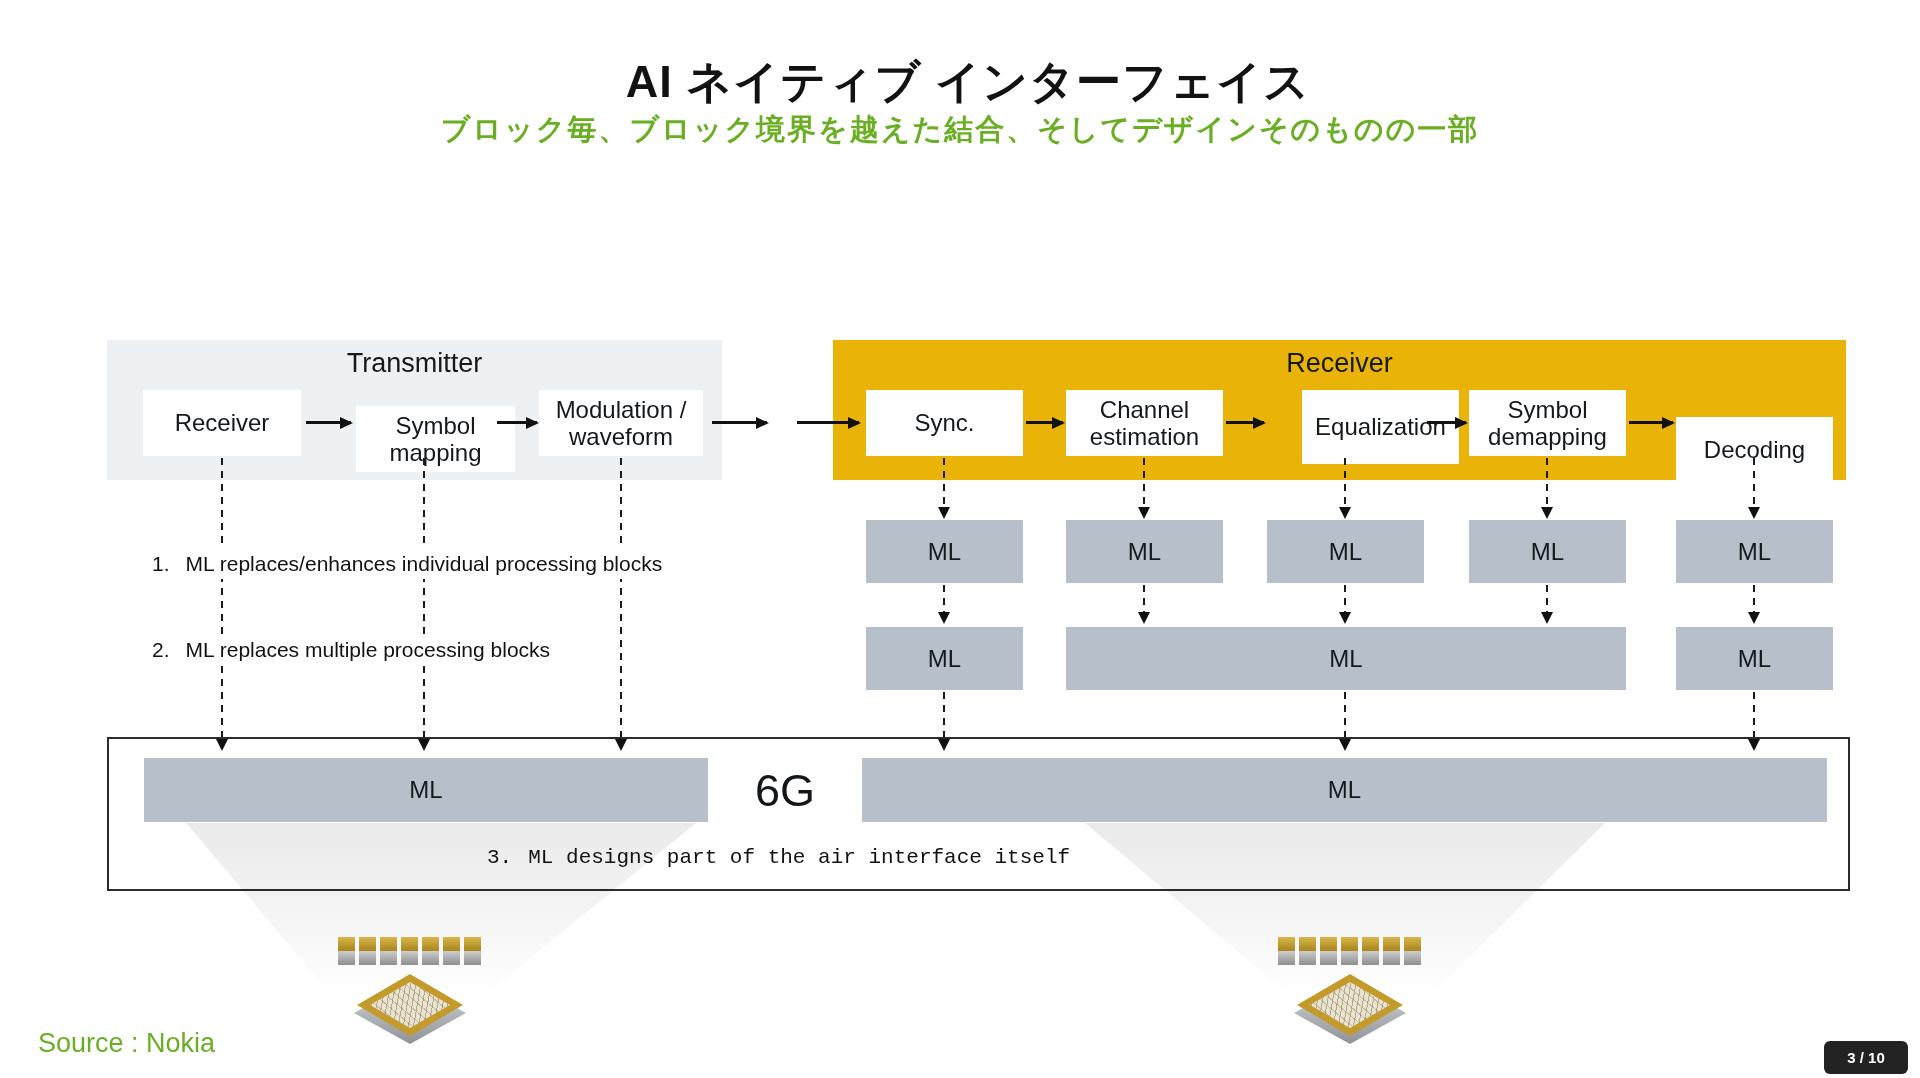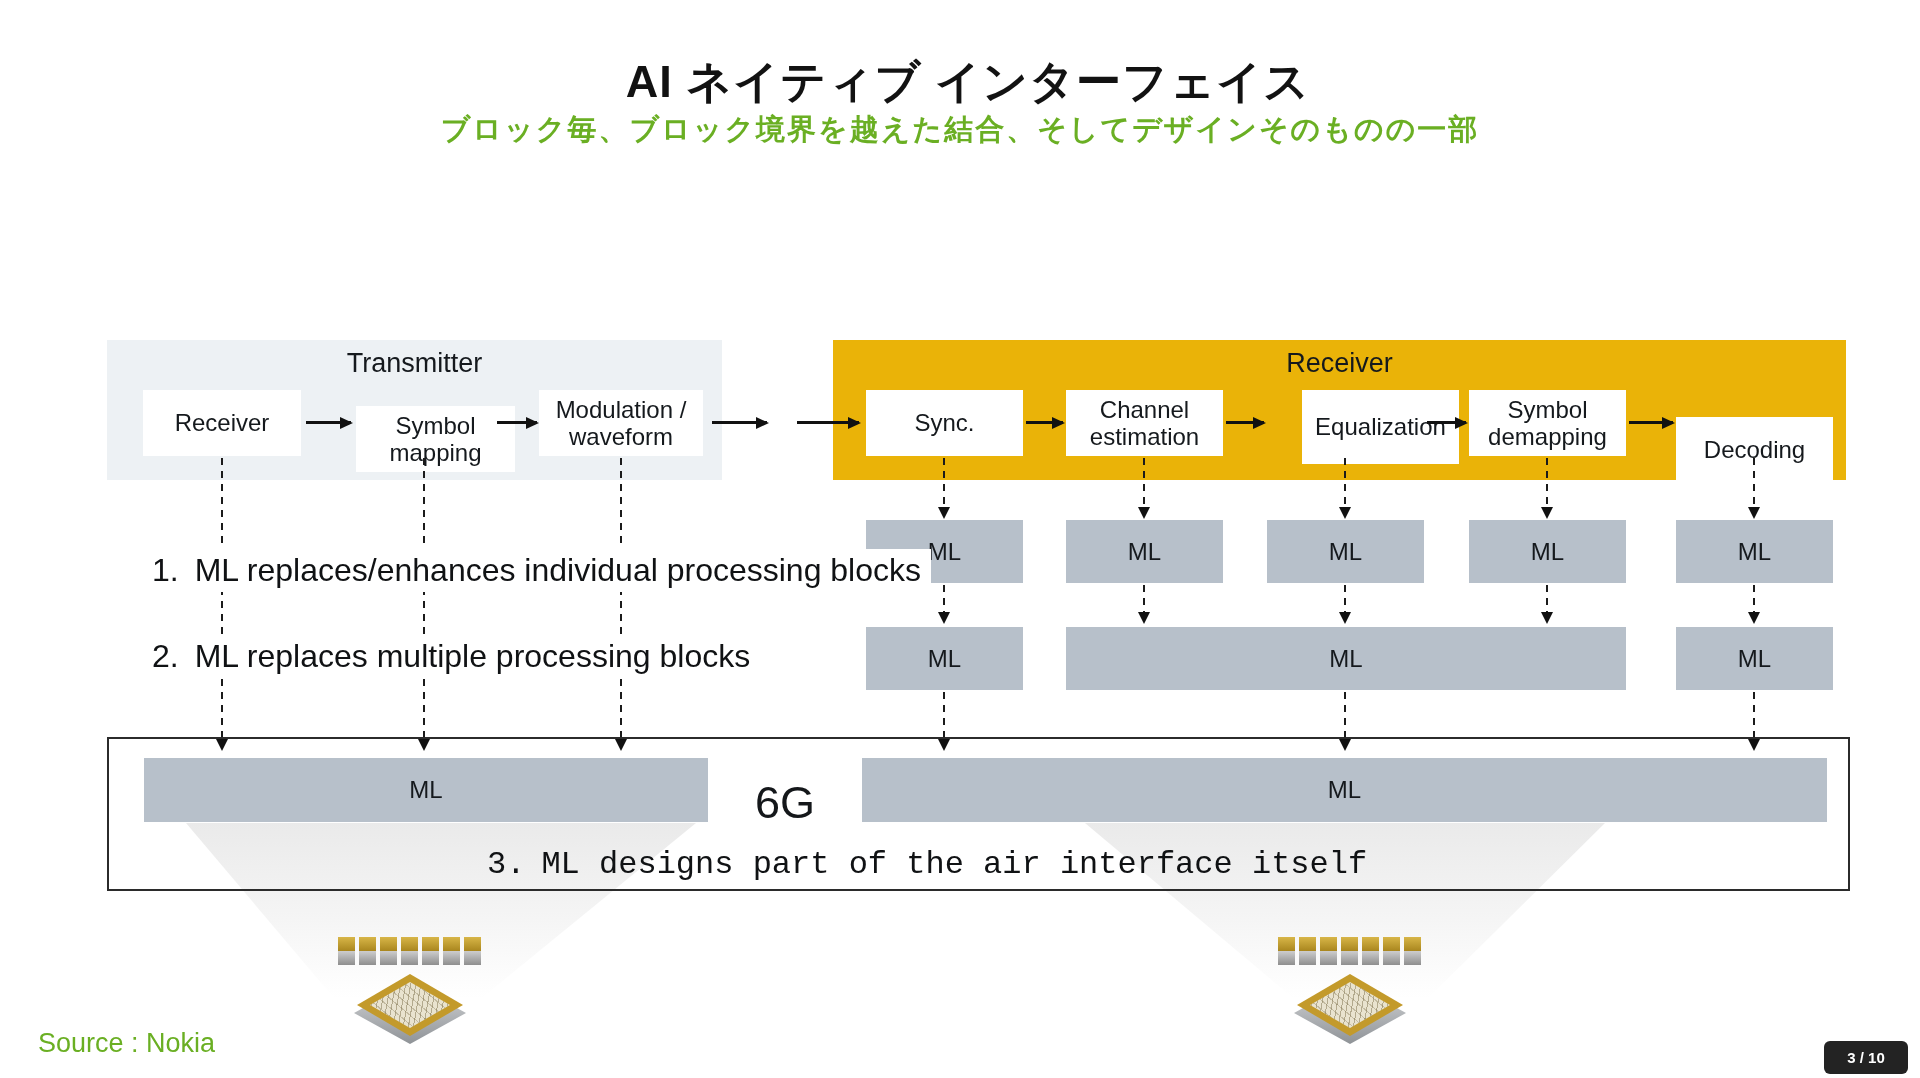--- a/index.html
+++ b/index.html
@@ -19,24 +19,24 @@
         text-align:center;font-size:24px;line-height:1.13;color:#15191d;}
   .mlbox{position:absolute;background:#b7c0ca;display:flex;align-items:center;justify-content:center;
         font-size:24px;color:#15191d;}
   .harrow{position:absolute;height:3px;background:#111;}
   .harrow::after{content:'';position:absolute;right:-2px;top:50%;transform:translateY(-50%);
         border-left:13px solid #111;border-top:6px solid transparent;border-bottom:6px solid transparent;}
   .vdash{position:absolute;width:2px;
         background-image:repeating-linear-gradient(to bottom,#1b1b1b 0,#1b1b1b 7px,transparent 7px,transparent 13px);}
   .vdash::after{content:'';position:absolute;bottom:-11px;left:50%;transform:translateX(-50%);
         border-left:6px solid transparent;border-right:6px solid transparent;border-top:12px solid #111;}
-  .annotation{position:absolute;background:#ffffff;font-size:32px;color:#101214;padding:3px 10px 3px 0;white-space:nowrap;}
+  .annotation{position:absolute;background:#ffffff;font-size:21px;color:#101214;padding:3px 10px 3px 0;white-space:nowrap;}
   .annotation .num{margin-right:16px;}
   .bigbox{position:absolute;border:2px solid #2b2b2b;background:transparent;}
-  .sixg{position:absolute;font-size:45px;font-weight:400;color:#14171a;text-align:center;margin-top:12px;}
+  .sixg{position:absolute;font-size:45px;font-weight:400;color:#14171a;text-align:center;}
   .funnel{position:absolute;background:linear-gradient(180deg,#eaeaea 0%,#f5f5f5 55%,rgba(255,255,255,0) 100%);}
   .cells{position:absolute;display:flex;gap:4px;}
   .cell{width:17px;height:28px;
         background:linear-gradient(180deg,#d8b648 0%,#aa871f 49%,#cccccc 51%,#8e8e8e 100%);}
   .chip3d{position:absolute;width:112px;height:74px;}
   .dmd{position:absolute;clip-path:polygon(50% 0,100% 50%,50% 100%,0 50%);}
   .d-base{left:0;top:10px;width:112px;height:62px;background:linear-gradient(180deg,#d9dbdd 0%,#8f9397 100%);}
   .d-gold{left:3px;top:2px;width:106px;height:62px;background:#c39a2b;}
   .d-die{left:16px;top:10px;width:80px;height:46px;background:
         repeating-linear-gradient(100deg,rgba(125,112,75,.5) 0 1px,transparent 1px 5px),

